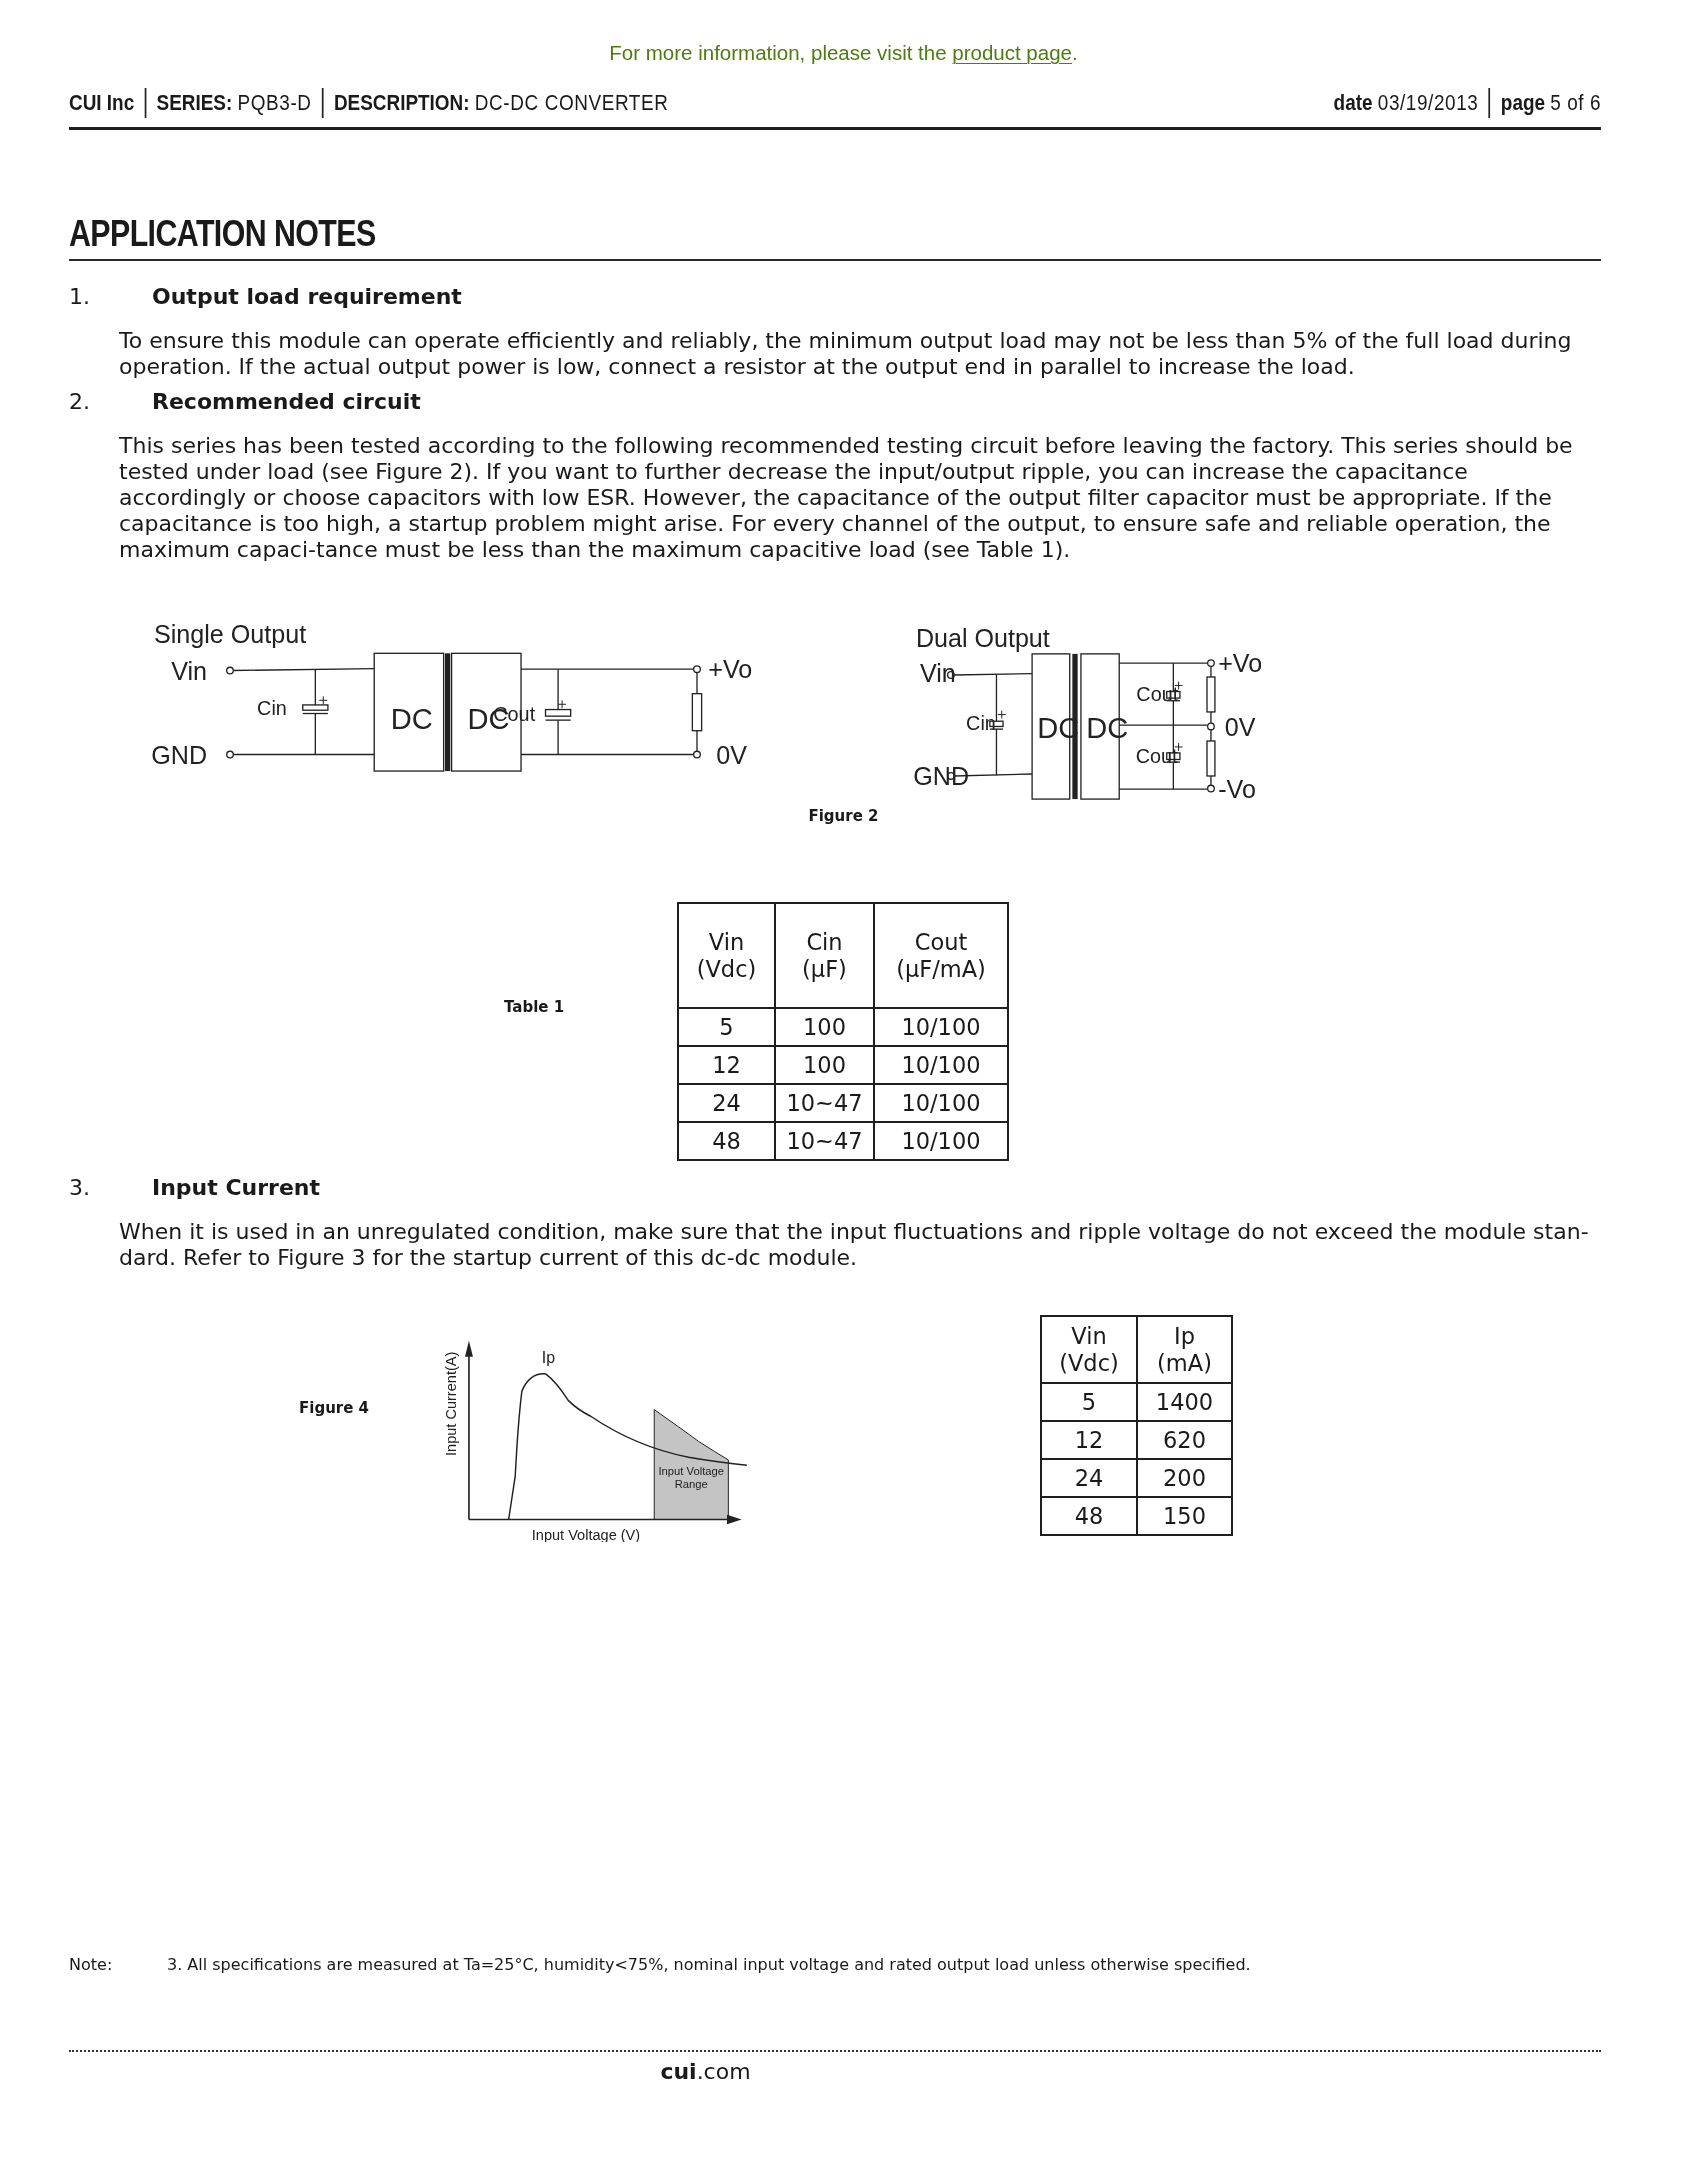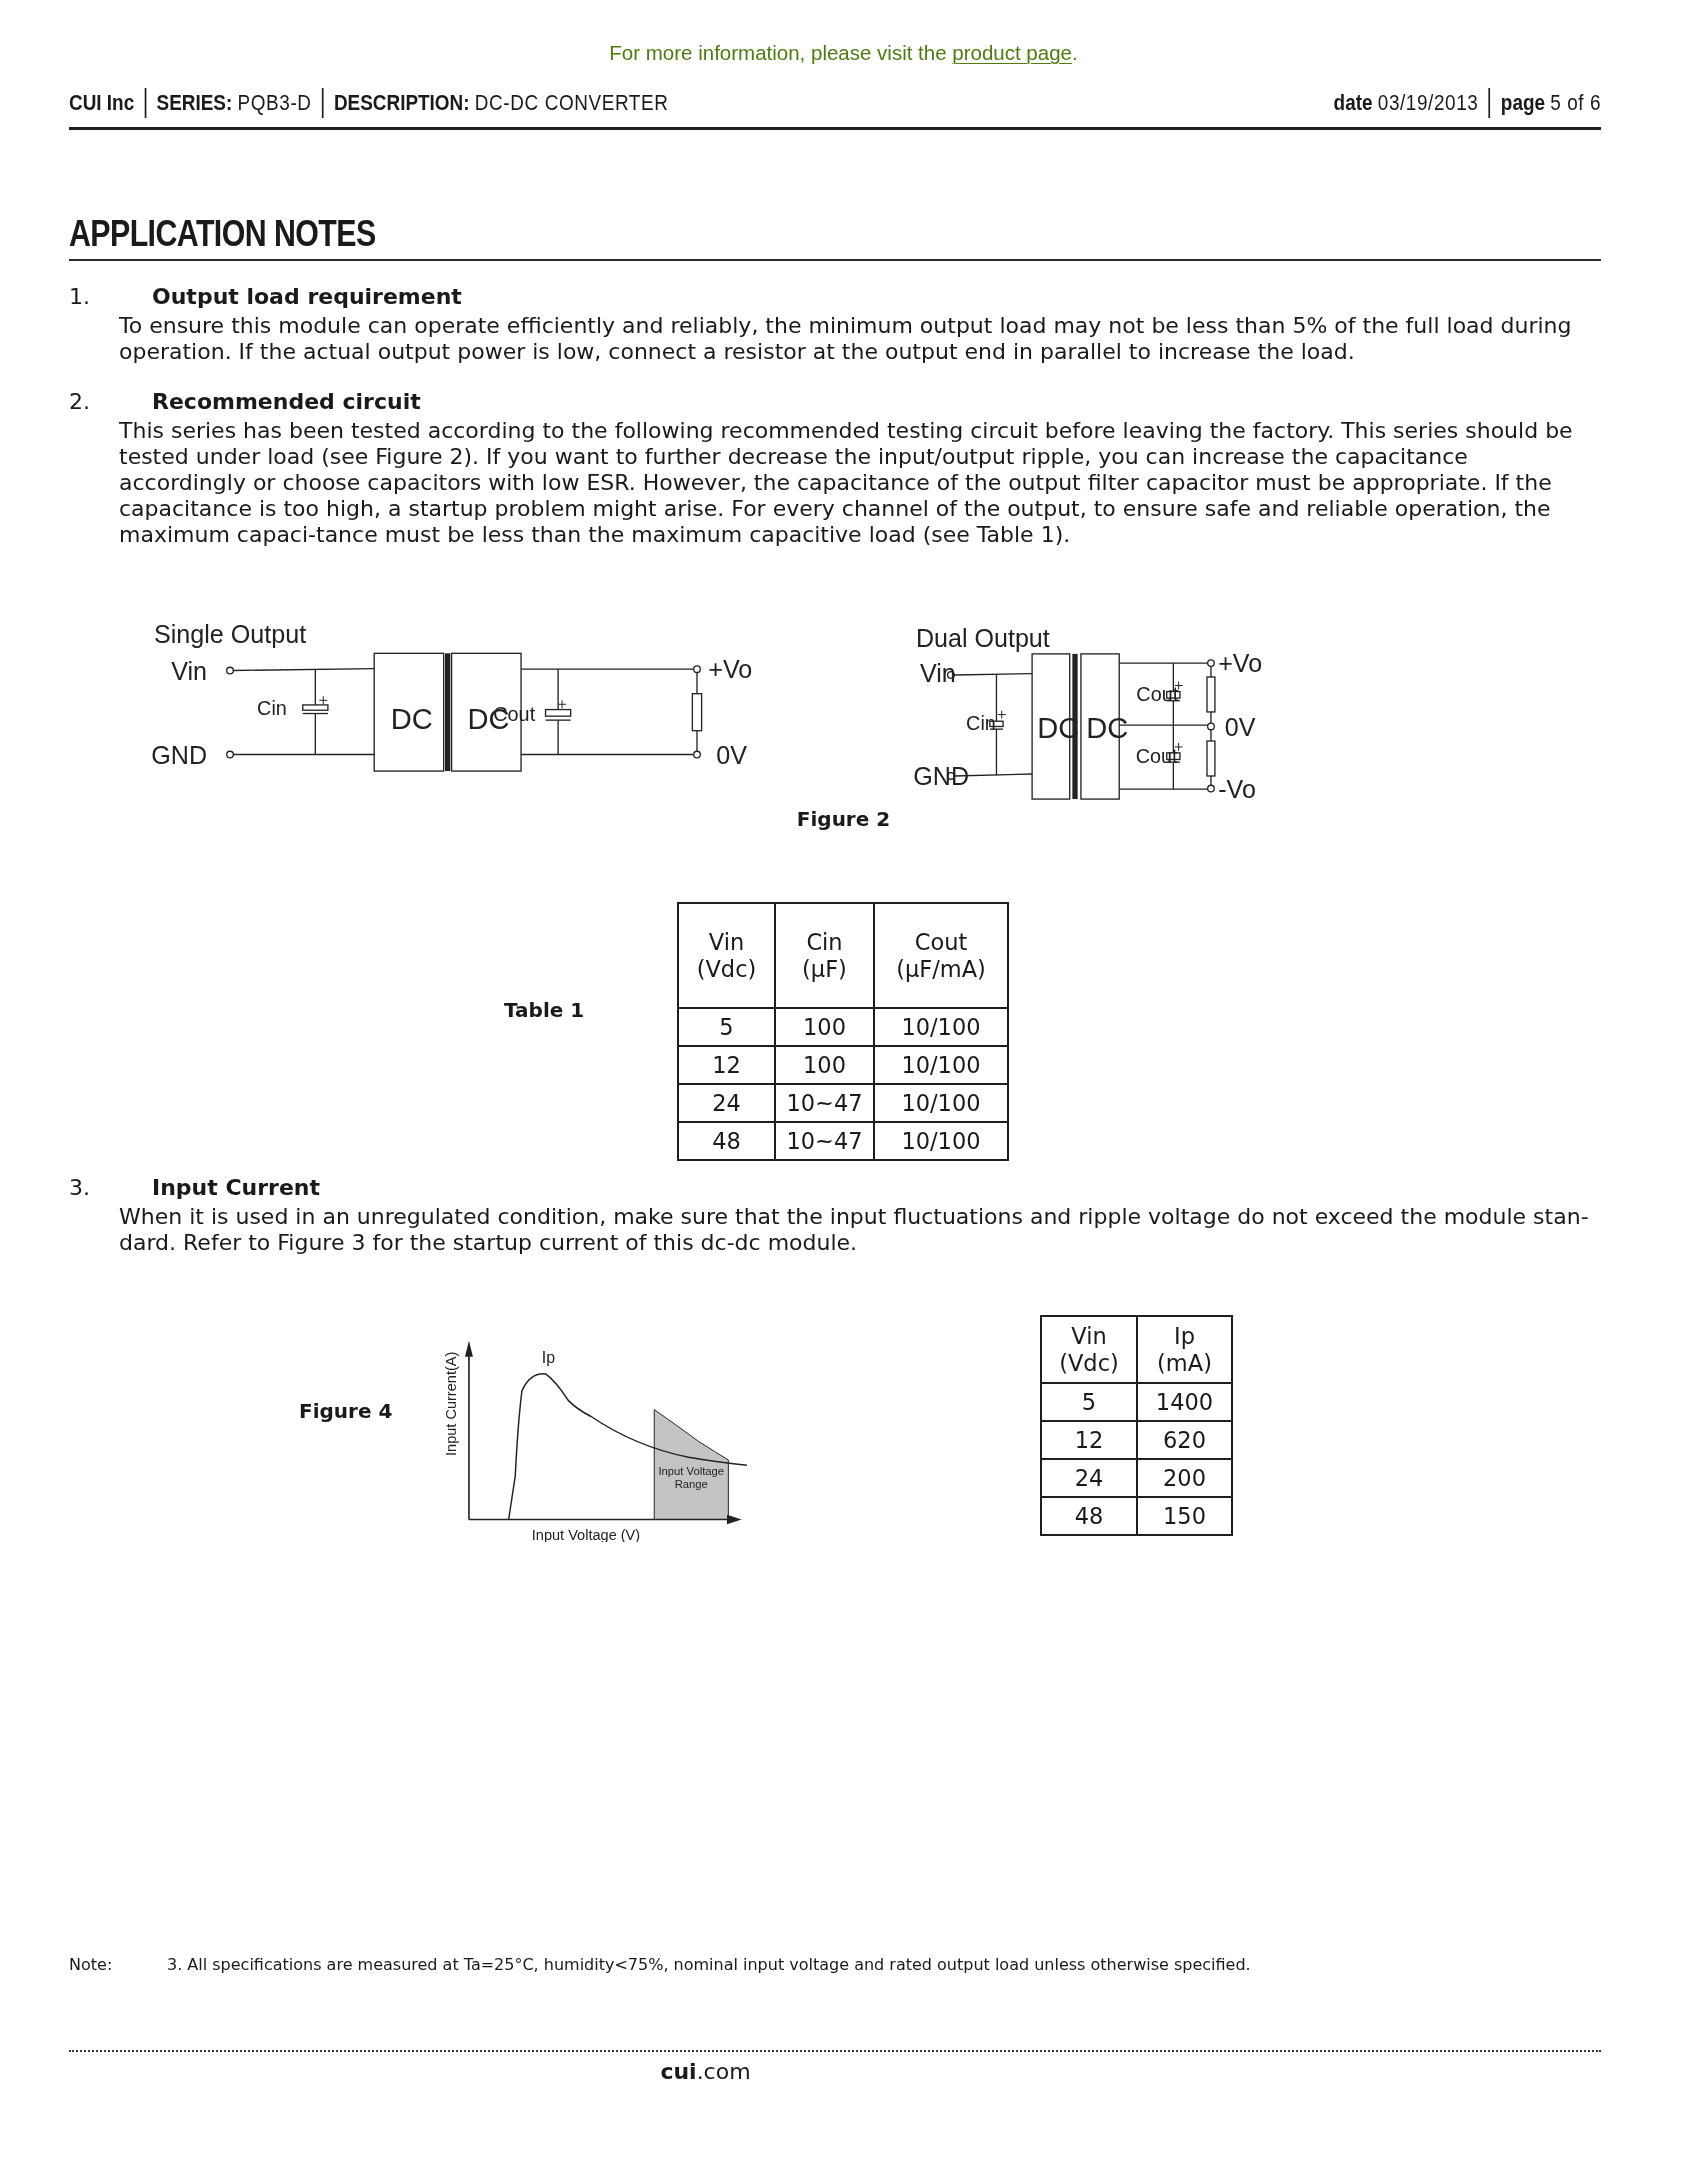--- a/index.html
+++ b/index.html
@@ -12,22 +12,22 @@
   .hdr-right { right: 86px; transform-origin: right center; transform: scaleX(0.86); }
   .hdr b { font-weight: bold; }
   .hdr .val { font-weight: normal; letter-spacing: 0.7px; }
   .hdr .sep { display: inline-block; width: 2px; height: 30px; background: #222; margin: 0 12px; }
   .hdr-rule { left: 69px; top: 127px; width: 1532px; height: 2.6px; background: #1f1f1f; }
   .section-title { left: 69px; top: 213px; font-family: "Liberation Sans", sans-serif; font-weight: bold; font-size: 37px; letter-spacing: -0.7px; transform: scaleX(0.82); transform-origin: left center; color: #1a1a1a; }
   .section-rule { left: 69px; top: 259px; width: 1532px; height: 2px; background: #2a2a2a; }
   .item { left: 69px; width: 1532px; }
   .item .num { position: absolute; left: 0; top: 0; font-size: 22px; }
   .item .title { position: absolute; left: 50px; top: 0; font-size: 22px; font-weight: bold; margin-left: 33px; }
-  .item .body { position: absolute; left: 50px; top: 29px; width: 1482px; font-size: 22px; line-height: 26px; }
-  .fig-caption { font-weight: bold; font-size: 20px; }
+  .item .body { position: absolute; left: 50px; top: 44px; width: 1482px; font-size: 22px; line-height: 26px; }
+  .fig-caption { font-weight: bold; font-size: 15px; }
   table.dt { border-collapse: collapse; font-size: 22.5px; }
   table.dt td { border: 2.6px solid #1f1f1f; text-align: center; padding: 0; }
   .notes { left: 69px; top: 1955px; width: 1532px; font-size: 16px; line-height: 19.5px; }
   .notes .lab { position: absolute; left: 0; top: 0; }
   .notes .list { position: absolute; left: 98px; top: 0; width: 1429px; }
   .dots { left: 69px; top: 2050px; width: 1532px; height: 0; border-top: 2.6px dotted #333; }
   .footer { left: 0; width: 1411px; top: 2059px; text-align: center; font-size: 22px; }
   .footer b { font-weight: bold; }
   svg text { font-family: "Liberation Sans", sans-serif; }
 </style>

